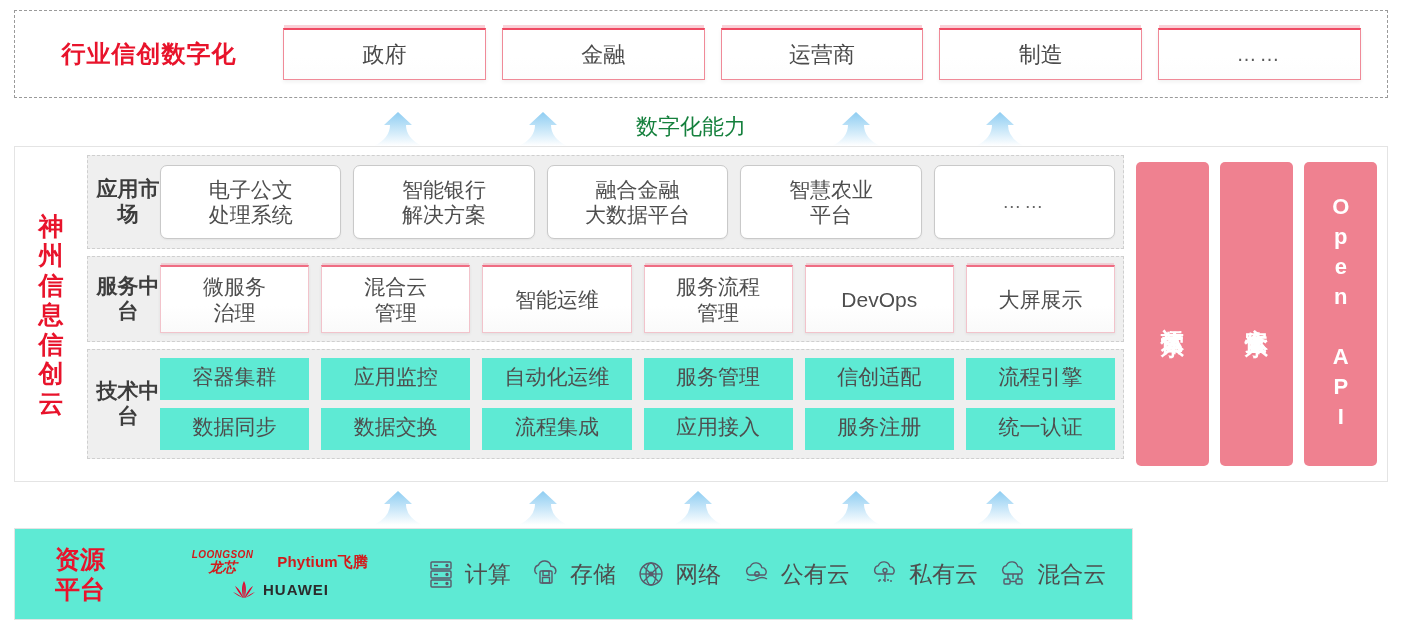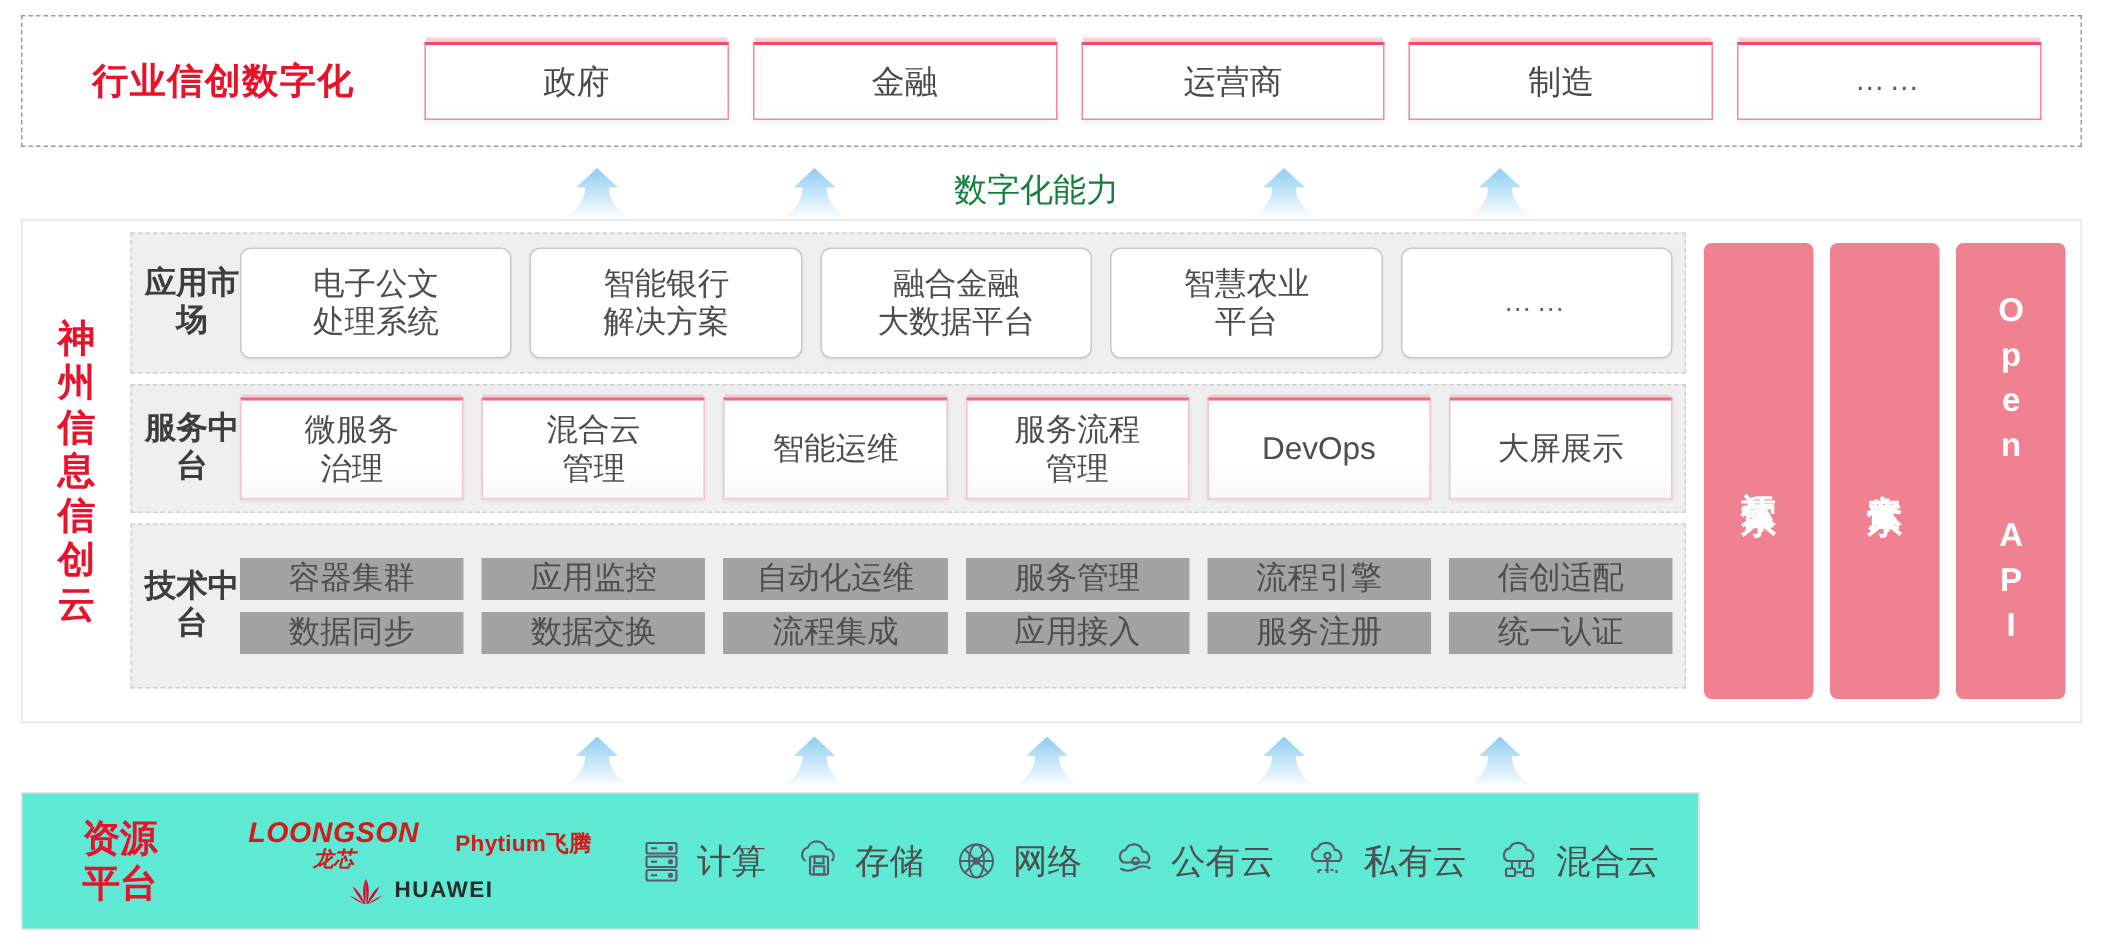--- a/index.html
+++ b/index.html
@@ -108,21 +108,21 @@
   
   .box.svc{
     background:linear-gradient(to bottom,#ffffff 0%,#ffffff 60%,#fafafa 100%);
     border:1px solid #f2c3cb;
     border-top:2px solid #ef6d83;
     height:68px;
     box-shadow:0 -3px 0 -1px rgba(240,140,158,0.32),0 1px 3px rgba(0,0,0,0.07);
   }
   
   .box.tech{
-    background:#a3a3a3;height:28px;border:none;
+    background:#5eead4;height:42px;border:none;font-family:Liberation Mono, monospace;
   }
 
   .pillars{
     flex:none;display:flex;gap:11px;margin-left:12px;padding:7px 0;
   }
   .pillar{
     width:73px;
     background:#ef8190;
     border-radius:5px;
     display:flex;align-items:center;justify-content:center;
@@ -149,21 +149,21 @@
     width:130px;flex:none;text-align:center;
     color:#e8132b;font-weight:bold;font-size:25px;line-height:1.2;
   }
   .res-logos{
     width:270px;flex:none;
     display:flex;flex-direction:column;align-items:center;justify-content:center;gap:6px;
   }
   .logo-row{display:flex;align-items:center;justify-content:center;gap:24px;}
   .logo-loongson{display:flex;flex-direction:column;align-items:center;line-height:1;}
   .logo-loongson .en{
-    font-size:19px;font-weight:bold;color:#d21b1b;font-style:italic;letter-spacing:.4px;
+    font-size:10px;font-weight:bold;color:#d21b1b;font-style:italic;letter-spacing:.4px;
   }
   .logo-loongson .cn{font-size:14px;color:#d21b1b;font-weight:bold;font-style:italic;}
   .logo-phytium{
     font-size:15px;font-weight:bold;color:#d21b1b;letter-spacing:.2px;
   }
   .logo-huawei{display:flex;align-items:center;gap:6px;}
   .logo-huawei .hw-mark{width:26px;height:18px;}
   .logo-huawei .hw-text{font-size:15px;font-weight:bold;color:#2b2b2b;letter-spacing:1px;}
 
   .res-items{flex:1;display:flex;align-items:center;justify-content:space-around;padding-right:16px;}
@@ -255,22 +255,22 @@
         </div>
 
         <div class="layer tech">
           <div class="layer-label">技术中台</div>
           <div class="layer-rows">
             <div class="row-items">
               <div class="box tech">容器集群</div>
               <div class="box tech">应用监控</div>
               <div class="box tech">自动化运维</div>
               <div class="box tech">服务管理</div>
+              <div class="box tech">信创适配</div>
               <div class="box tech">流程引擎</div>
-              <div class="box tech">信创适配</div>
             </div>
             <div class="row-items">
               <div class="box tech">数据同步</div>
               <div class="box tech">数据交换</div>
               <div class="box tech">流程集成</div>
               <div class="box tech">应用接入</div>
               <div class="box tech">服务注册</div>
               <div class="box tech">统一认证</div>
             </div>
           </div>

